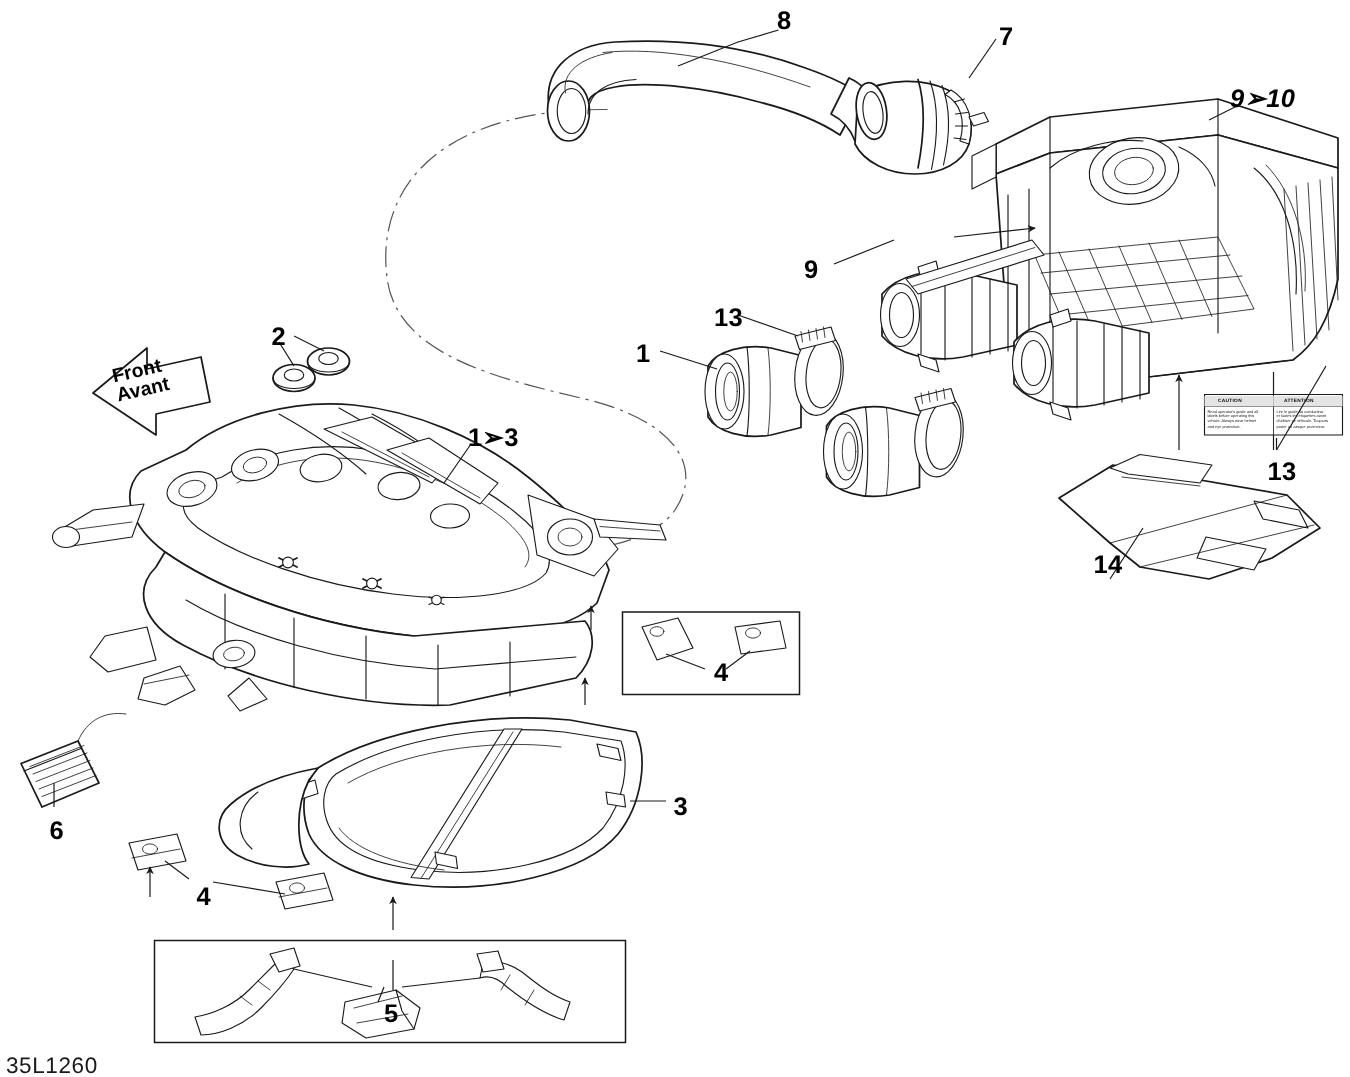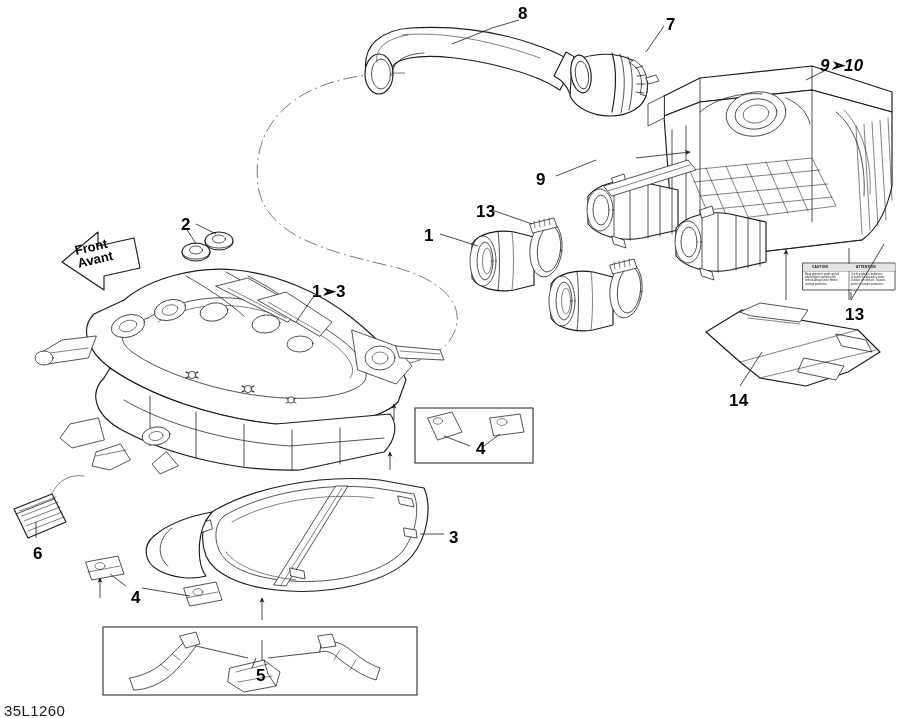--- a/index.html
+++ b/index.html
@@ -513,21 +513,21 @@
   <div class="callout" style="left:131px; top:589px;">4</div>
   <div class="callout" style="left:256px; top:667px;">5</div>
   <div class="callout" style="left:33px; top:545px;">6</div>
   <div class="callout" style="left:666px; top:16px;">7</div>
   <div class="callout" style="left:518px; top:5px;">8</div>
   <div class="callout" style="left:820px; top:57px;font-style:italic;">9➢10</div>
   <div class="callout" style="left:845px; top:306px;">13</div>
   <div class="callout" style="left:536px; top:171px;">9</div>
   <div class="callout" style="left:424px; top:227px;">1</div>
   <div class="callout" style="left:476px; top:203px;">13</div>
-  <div class="callout" style="left:729px; top:392px;">14</div>
+  <div class="callout" style="left:729px; top:368px;">14</div>
 
   <div class="decal-head" style="left:812px; top:264.6px;">CAUTION</div>
   <div class="decal-head" style="left:856px; top:264.6px;">ATTENTION</div>
   <div class="decal-text" style="left:805px; top:273px;">
     <div>Read operator's guide and all</div>
     <div>labels before operating this</div>
     <div>vehicle. Always wear helmet</div>
     <div>and eye protection.</div>
   </div>
   <div class="decal-text" style="left:851px; top:273px;">

